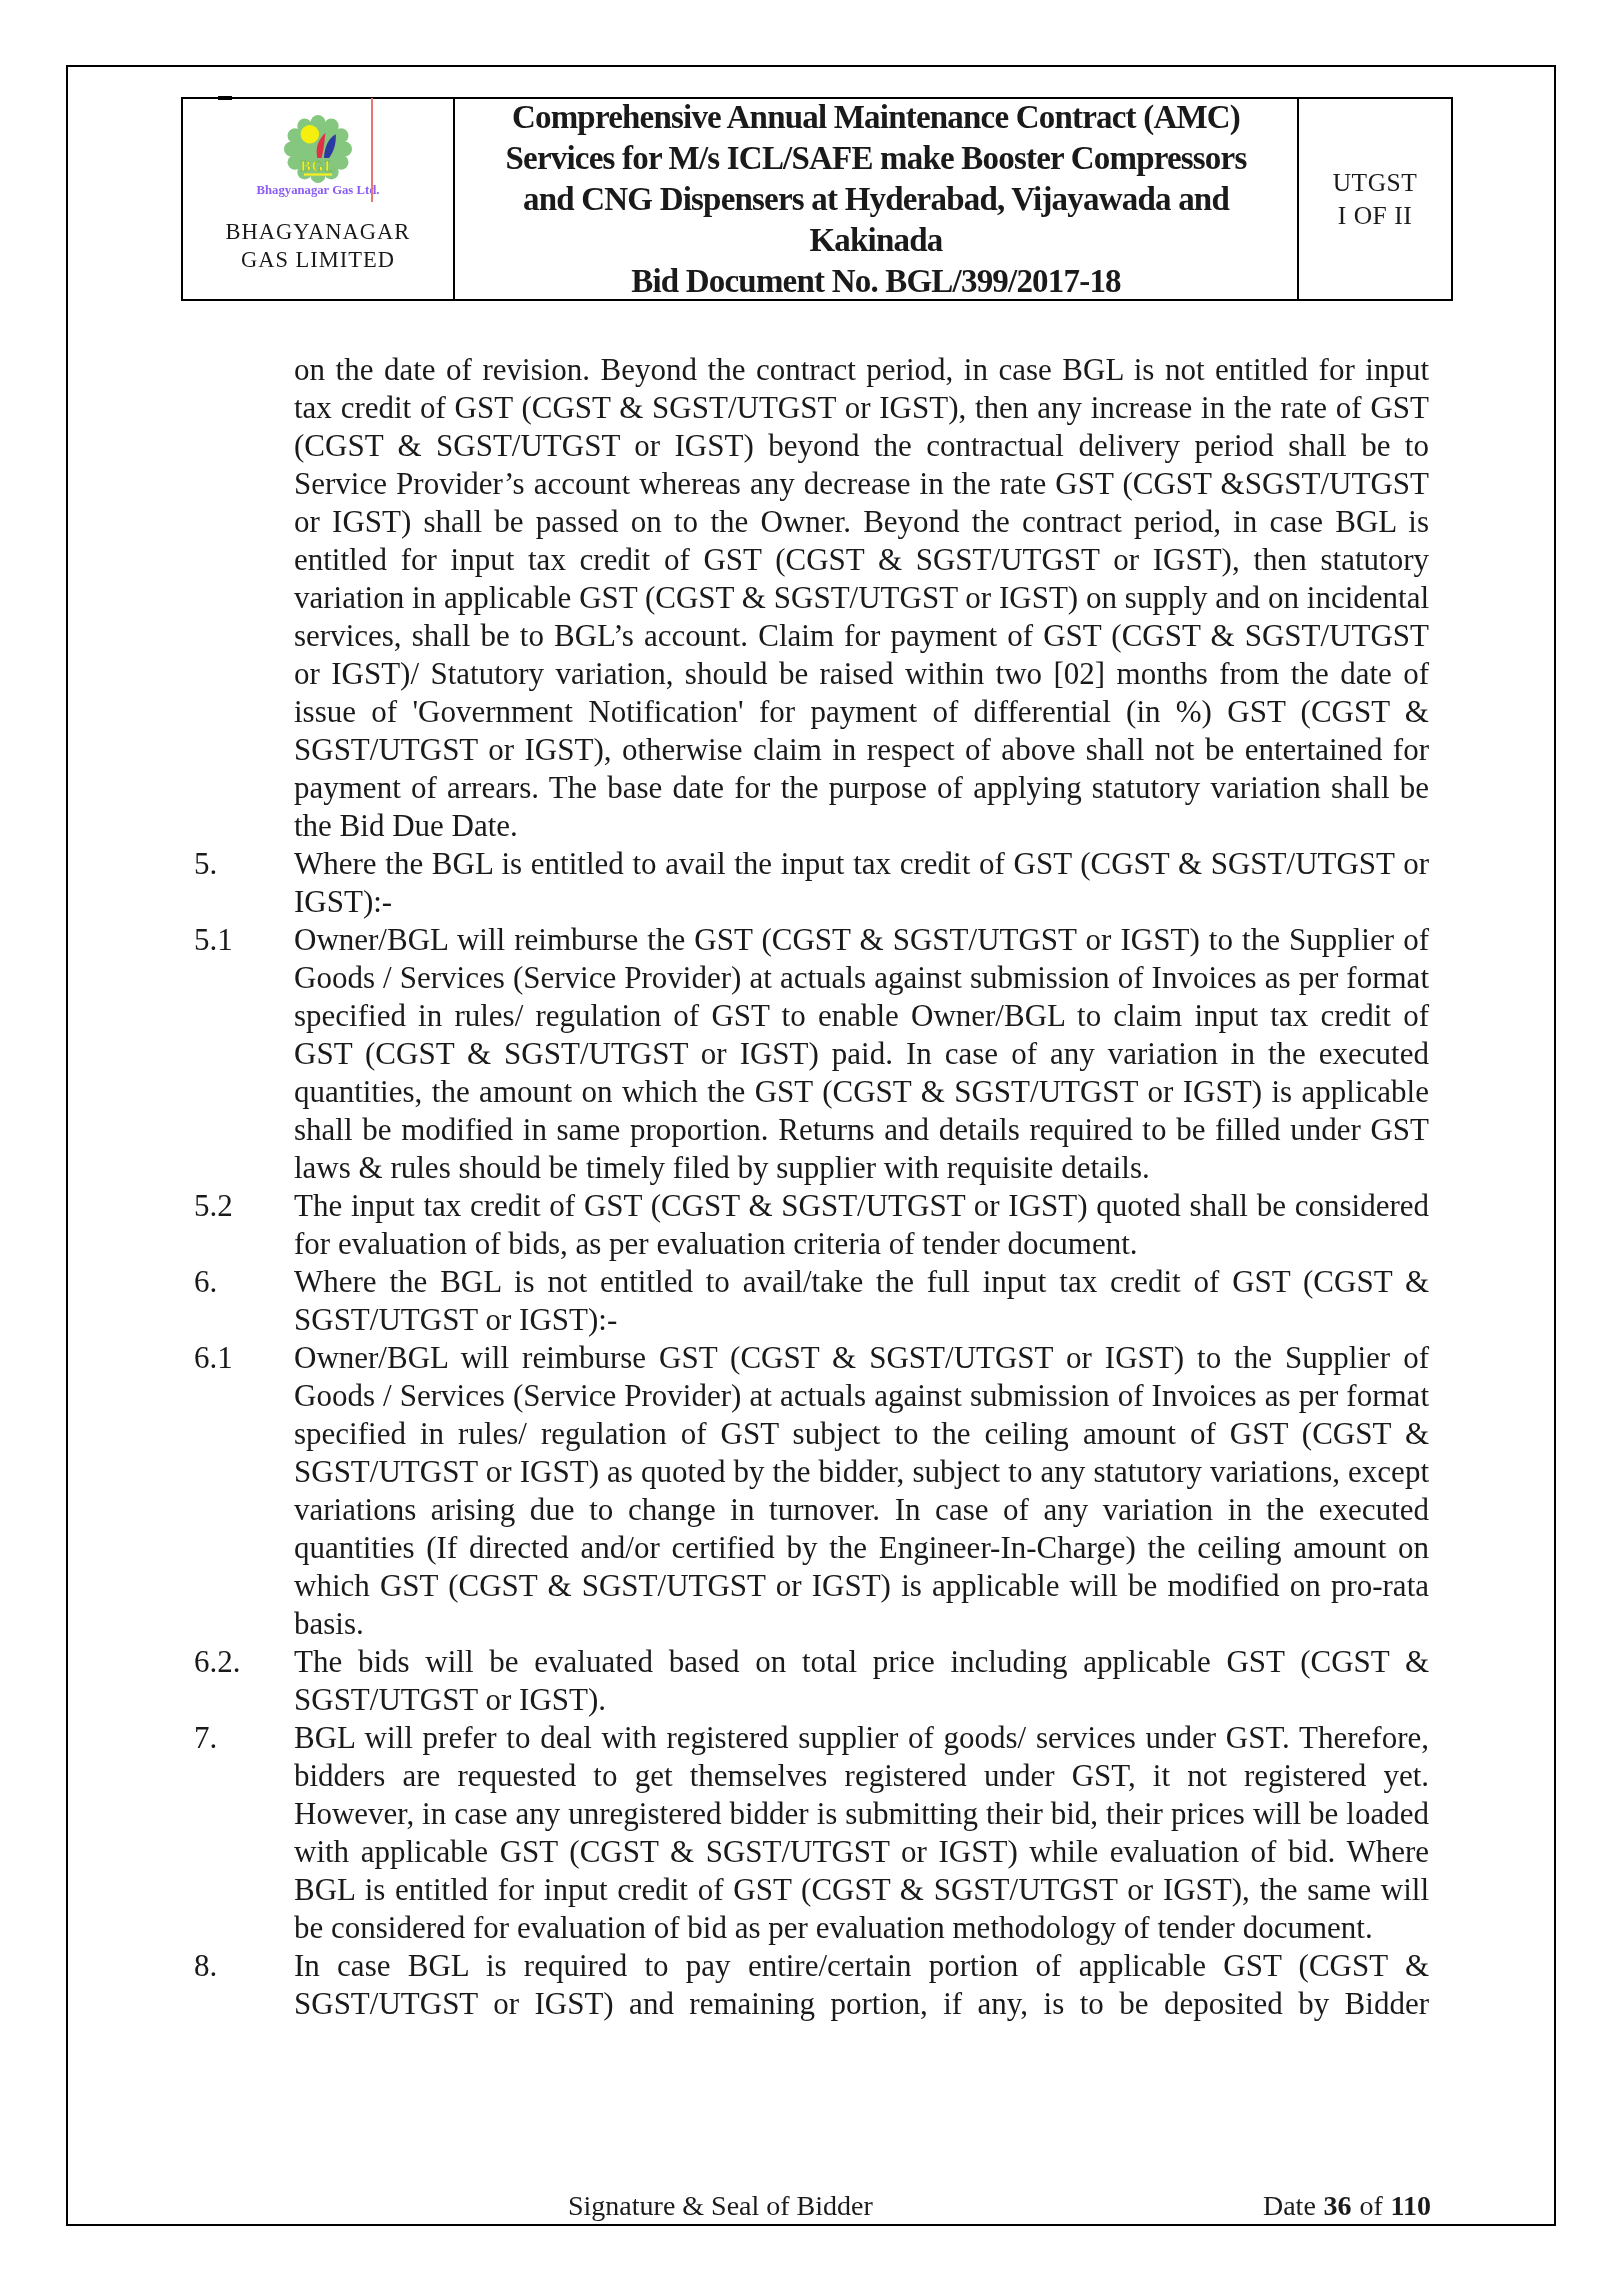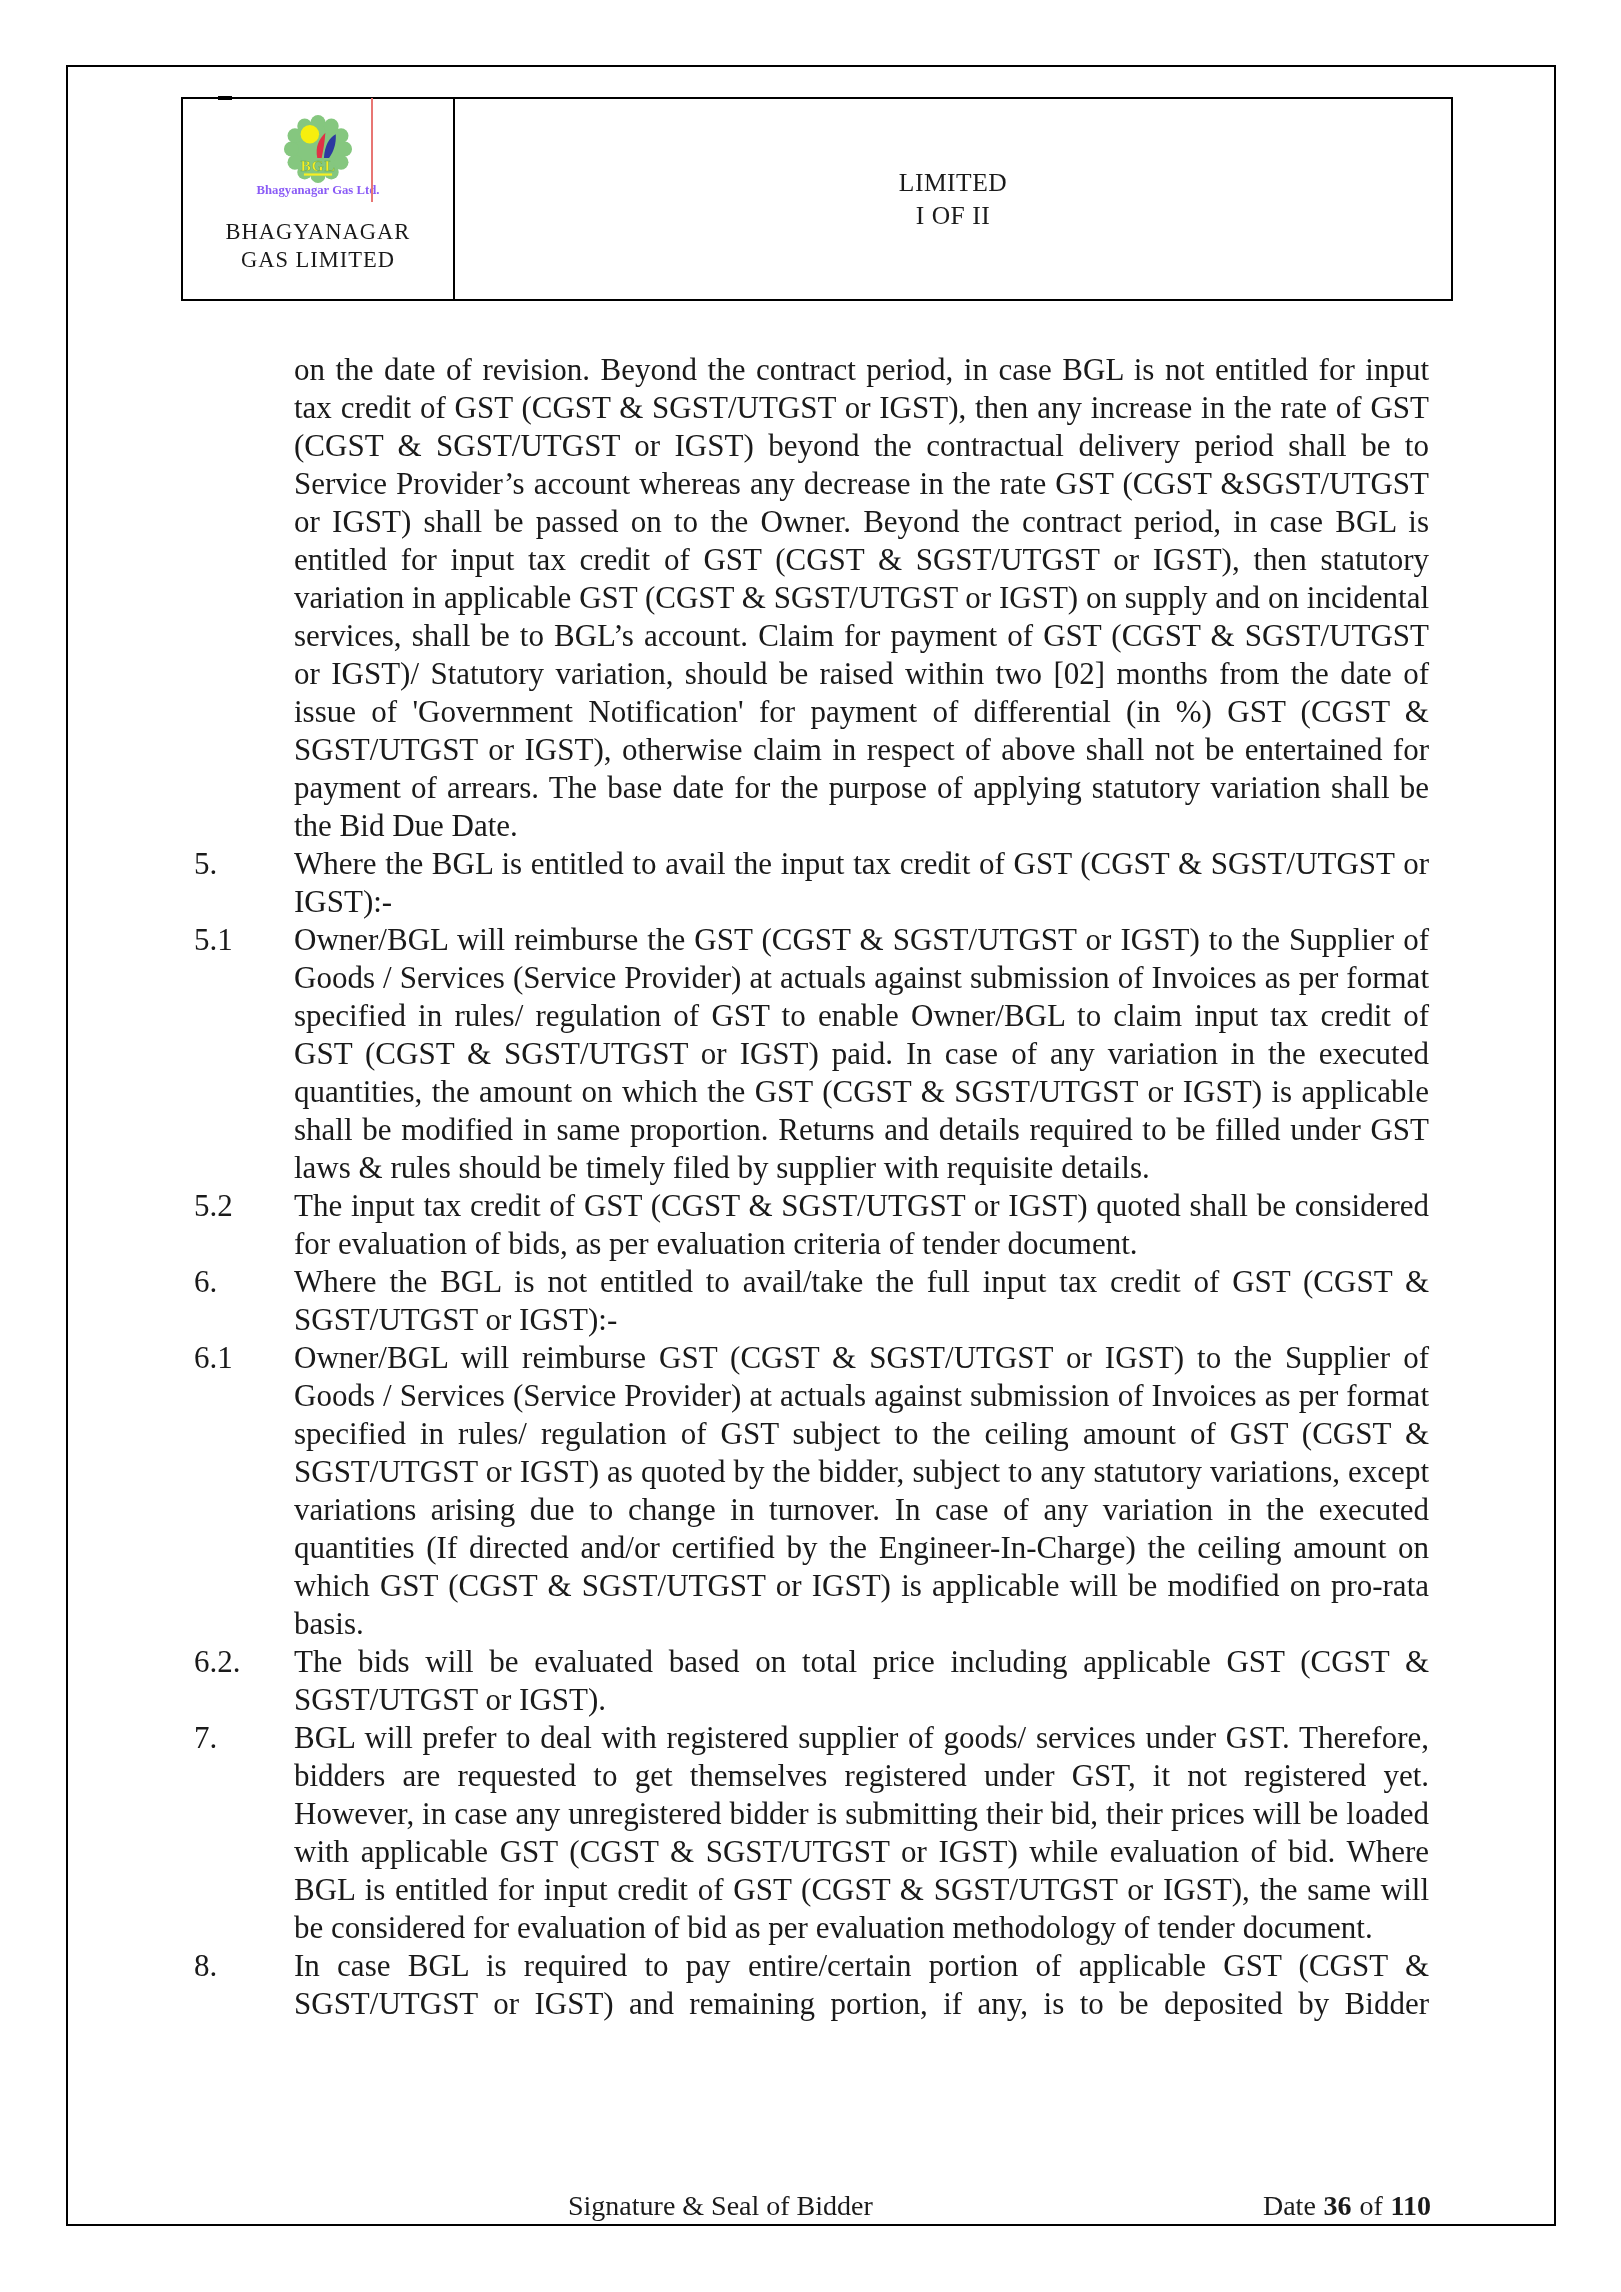--- a/index.html
+++ b/index.html
@@ -89,23 +89,30 @@
         <path d="M49 62 C46 47 51 37 60 28 C59 41 57 52 55 62 Z" fill="#e03246"></path>
         <path d="M58 62 C59 45 65 35 74 30 C75 44 70 55 65 62 Z" fill="#2c39a0"></path>
         <text x="50" y="80" text-anchor="middle" font-size="21" font-weight="bold" font-family="Liberation Serif, DejaVu Serif, serif" fill="#f8ef23" stroke="#5da860" stroke-width="0.6" letter-spacing="1">BGL</text>
         <rect x="31" y="83" width="38" height="3" fill="#f8ef23"></rect>
       </svg>
       <div class="logo-small-text">Bhagyanagar Gas Ltd.</div>
       <div class="logo-company">BHAGYANAGAR</div>
       <div class="logo-company" style="margin-top:0;">GAS LIMITED</div>
     </div>
 
+    <div class="cell title-cell">
+      <div class="doc-title-line">Comprehensive Annual Maintenance Contract (AMC)</div>
+      <div class="doc-title-line">Services for M/s ICL/SAFE make Booster Compressors</div>
+      <div class="doc-title-line">and CNG Dispensers at Hyderabad, Vijayawada and</div>
+      <div class="doc-title-line">Kakinada</div>
+      <div class="doc-title-line">Bid Document No. BGL/399/2017-18</div>
+    </div>
 
     <div class="cell volume-cell">
-      <div class="volume-line">LIMITED</div>
+      <div class="volume-line">UTGST</div>
       <div class="volume-line">I OF II</div>
     </div>
   </div>
 
   <div class="artifact-red-line"></div>
   <div class="artifact-black-tick"></div>
 
   <div class="body-list" id="body-list">
     <div class="item">
 

